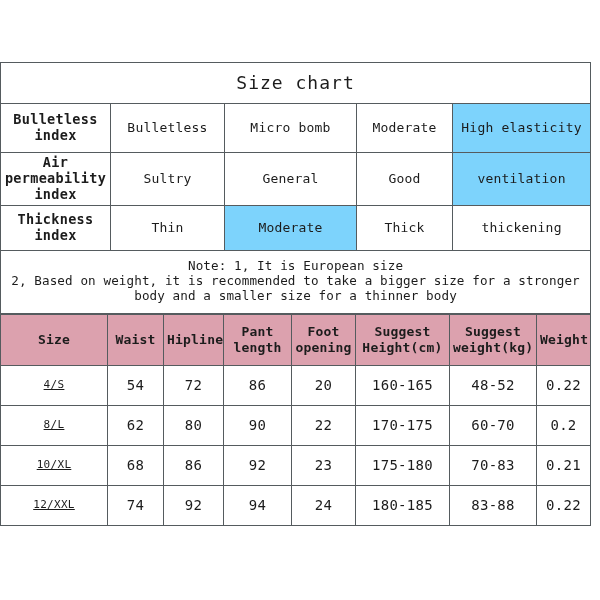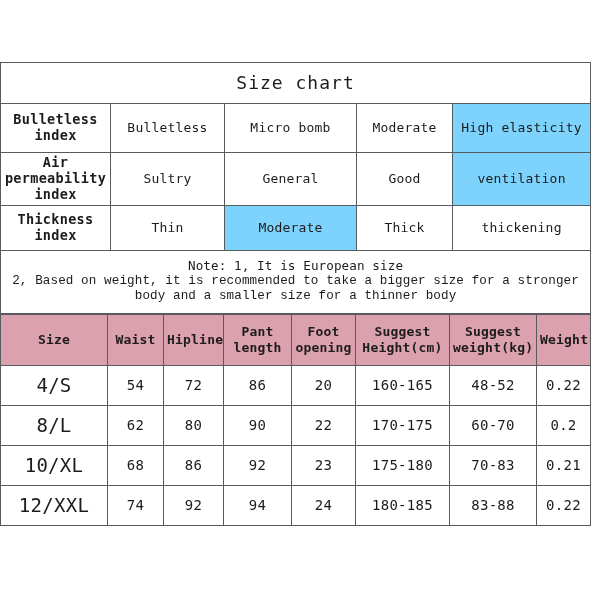--- a/index.html
+++ b/index.html
@@ -76,36 +76,36 @@
 
   
   td.note-cell {
     height: 58px;
     font-size: 12.6px;
     line-height: 1.45;
     padding: 3px 6px;
     letter-spacing: 0.1px;
   }
   .note-line { display: block; white-space: pre; }
-  .note-line.wrapped { white-space: normal; font-family: Liberation Mono, monospace; }
+  .note-line.wrapped { white-space: normal; }
 
   
   td.size-head {
     background: #dca1ae;
     font-weight: bold;
     font-size: 13px;
     height: 46px;
     letter-spacing: 0.2px;
   }
   td.size-cell {
     font-size: 14px;
     height: 35px;
     letter-spacing: 0.3px;
   }
-  td.size-cell.first { font-size: 19px; }
+  td.size-cell.first { font-size: 11px; text-decoration: underline; }
 
   .hl { display: block; }
 </style>
 </head>
 <body>
 
 <div id="page">
 
   <div class="chart-wrap">
 

